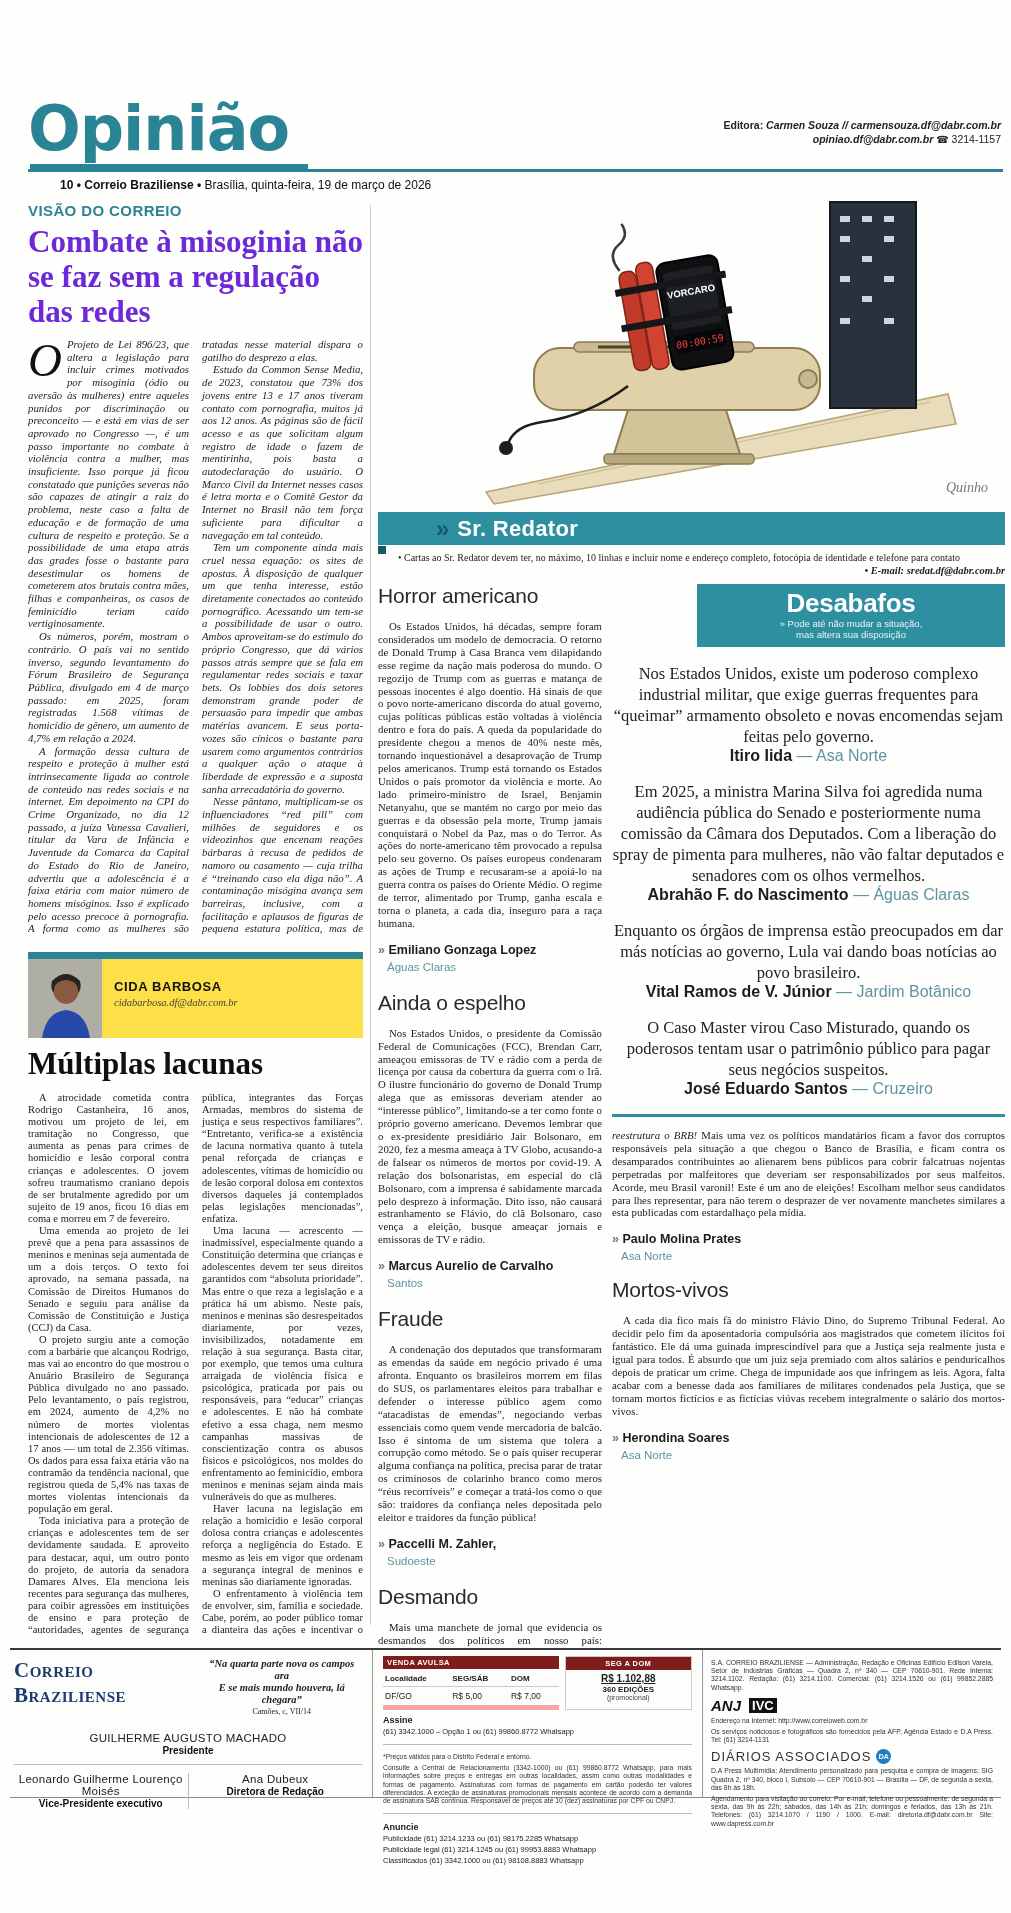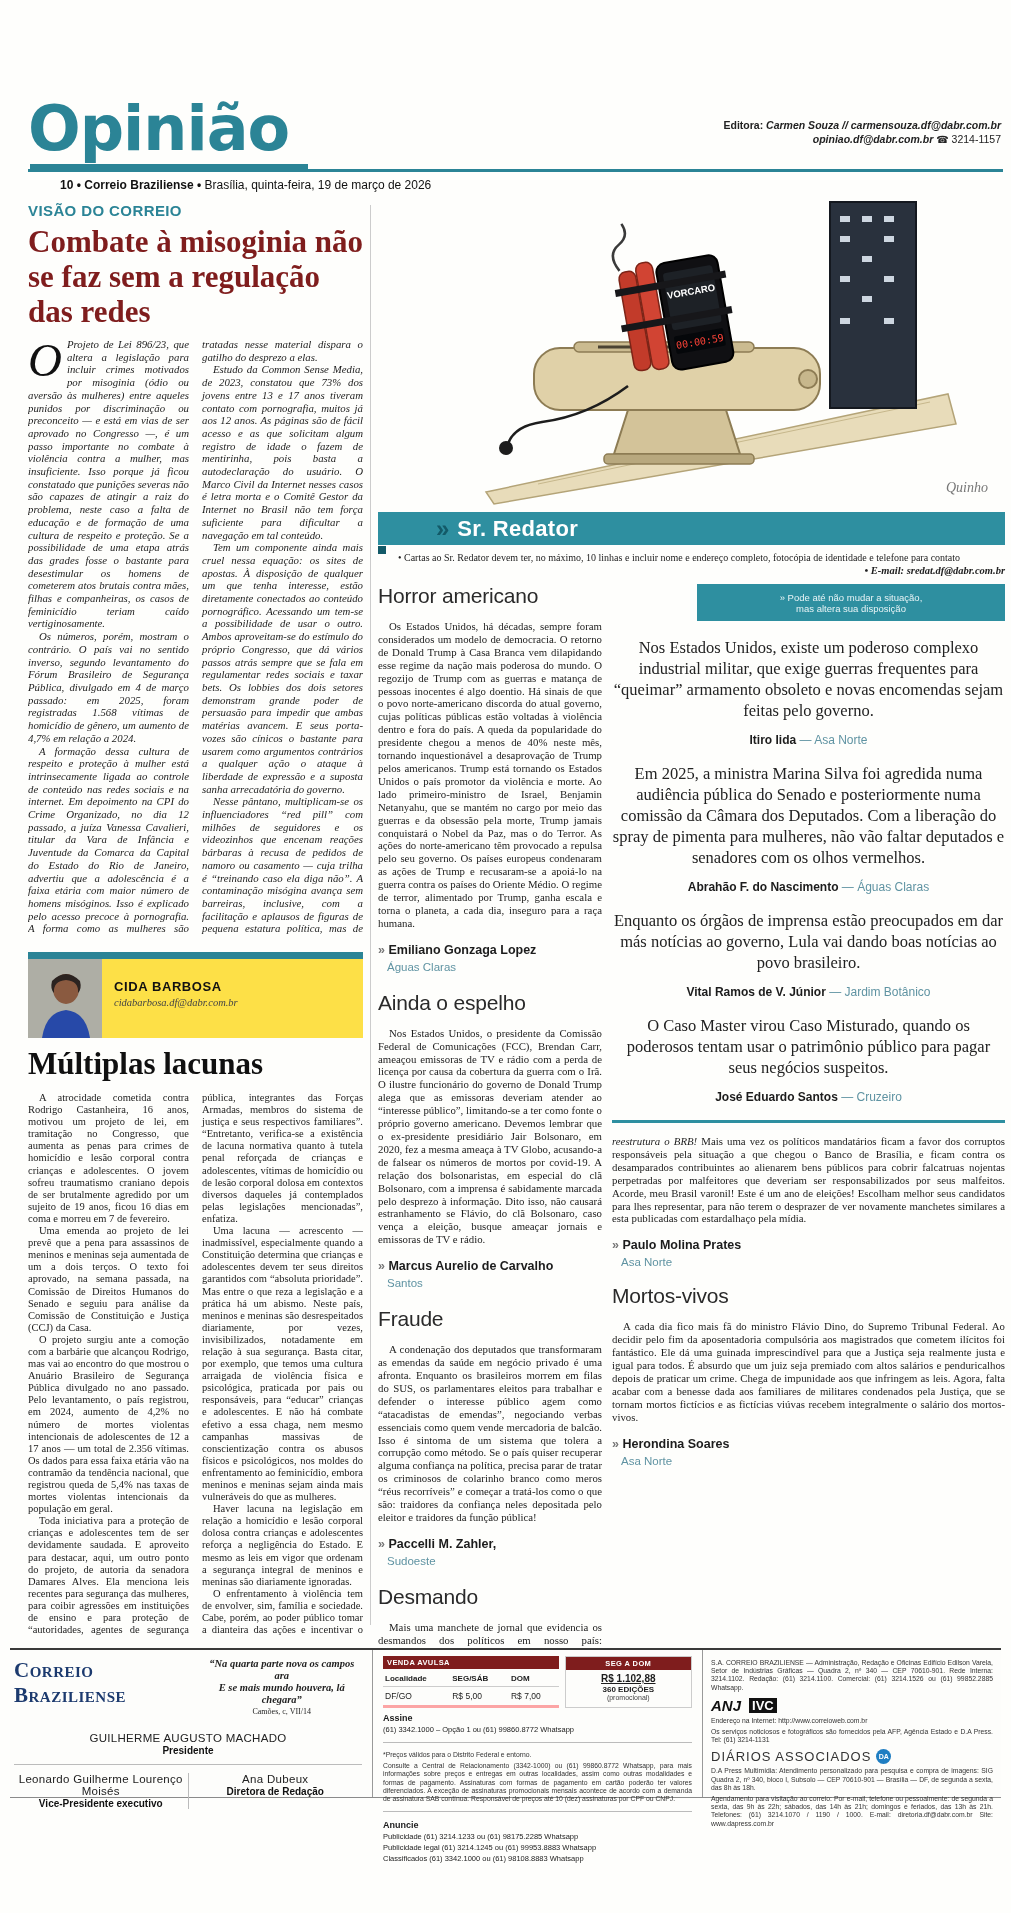--- a/index.html
+++ b/index.html
@@ -16,21 +16,21 @@
   .editor-info .lbl { font-weight:bold; }
   .editor-info .em { font-style:italic; font-weight:bold; }
   .phone-icon { font-size:10px; color:#222; }
   .folio { position:absolute; left:60px; top:178px; font-family:"Liberation Sans", sans-serif; font-size:12px; color:#111; }
   .folio .b { font-weight:bold; }
 
   
   .kicker { position:absolute; left:28px; top:202px; font-family:"Liberation Sans", sans-serif;
     font-weight:bold; font-size:15px; letter-spacing:.4px; color:#2b8496; }
   .headline-1 { position:absolute; left:28px; top:224px; width:340px; font-weight:bold;
-    font-size:31px; line-height:35px; color:#7f1d1d; font-family:"Liberation Serif", serif; }
+    font-size:31px; line-height:35px; color:#6d28d9; font-family:"Liberation Serif", serif; }
   .edit-body { position:absolute; left:28px; top:338px; width:335px; height:612px; overflow:hidden;
     column-count:2; column-gap:13px; font-size:10.8px; line-height:12.7px; text-align:justify; hyphens:auto;font-style:italic; }
   .edit-body p, .art2-body p { text-indent:11px; }
   .edit-body p:first-child { text-indent:0; }
   .edit-body p:first-child::first-letter { float:left; font-size:47px; line-height:38px;
     padding:3px 5px 0 0; font-family:"Liberation Serif", serif; color:#111; }
 
   .byline-card { position:absolute; left:28px; top:952px; width:335px; height:86px; background:#fde047; }
   .byline-bar { height:7px; background:#2b8496; }
   .byline-inner { display:flex; height:79px; }
@@ -71,21 +71,21 @@
   .it { font-style:italic; }
 
   
   .right-col { position:absolute; left:612px; top:584px; width:393px; }
   .desabafos-box { margin-left:85px; width:308px; background:#2e8fa0; text-align:center;
     padding:6px 4px 7px; font-family:"Liberation Sans", sans-serif; }
   .desabafos-title { color:#ffffff; font-weight:bold; font-size:26px; letter-spacing:-.3px; line-height:26px; }
   .desabafos-sub { color:#e8f4f6; font-size:9.5px; line-height:11px; margin-top:2px; }
   .desabafo-item { text-align:center; margin-top:16px; }
   .desabafo-text { font-size:16.5px; line-height:21px; color:#222; }
-  .desabafo-author { margin-top:12px; font-family:"Liberation Sans", sans-serif; font-size:12px; }
+  .desabafo-author { margin-top:0; font-family:"Liberation Sans", sans-serif; font-size:16px; }
   .desabafo-author .name { font-weight:bold; color:#1c1c1c; }
   .desabafo-author .loc { color:#5f93a2; }
   .teal-rule { height:3px; background:#2e8fa0; margin:16px 0 12px; }
   .cont-body { font-size:10.8px; line-height:12.9px; text-align:justify; hyphens:auto; }
   .rc-letter-body { font-size:10.8px; line-height:12.9px; text-align:justify; text-indent:11px; hyphens:auto; }
   .right-col .letter-title { margin:16px 0 12px; }
 
   
   .footer { position:absolute; left:10px; top:1648px; width:991px; height:150px;
     border-top:2px solid #3a3a3a; border-bottom:1px solid #8a8a8a; display:flex;
@@ -106,21 +106,21 @@
   .f-two { display:flex; }
   .f-two > div { flex:1; text-align:center; }
   .f-two .mid { width:1px; flex:none; background:#bbb; }
 
   .sales-row { display:flex; gap:6px; }
   .sales-table { flex:1.4; font-size:8.5px; }
   .sales-table .bar, .sub-box .bar { background:#7f1d1d; color:#fff; font-weight:bold; font-size:7.5px;
     padding:2px 4px; letter-spacing:.4px; }
   .sales-table table { width:100%; border-collapse:collapse; margin-top:2px; }
   .sales-table th { text-align:left; font-size:8px; border-bottom:1px solid #ccc; padding:3px 2px; }
-  .sales-table td { font-size:8.5px; padding:4px 2px; border-bottom:3px solid #fca5a5; }
+  .sales-table td { font-size:8.5px; padding:4px 2px; border-bottom:5px solid #fca5a5; }
   .sub-box { flex:1; border:1px solid #ccc; text-align:center; font-size:8px; }
   .sub-box .price { font-weight:bold; font-size:10px; padding:3px 0 1px;text-decoration:underline; }
   .sub-box .eds { font-weight:bold; font-size:8px; }
   .sub-box .note { font-size:7px; color:#444; padding-bottom:2px; }
   .f-label { font-weight:bold; font-size:9px; margin-top:5px; }
   .f-small { font-size:7.5px; line-height:9px; color:#222; margin-top:2px; }
   .f-tiny { font-size:6.8px; line-height:8.2px; color:#333; margin-top:3px; text-align:justify; }
   .logos-row { display:flex; align-items:center; gap:8px; margin:5px 0 3px; }
   .anj { font-weight:bold; font-style:italic; font-size:15px; color:#111; }
   .ivc { font-weight:bold; font-size:13px; color:#fff; background:#111; padding:0 3px; }
@@ -272,20 +272,21 @@
       <span class="name">Paccelli M. Zahler,</span>
       <span class="loc">Sudoeste</span>
     </div>
 
     <h3 class="letter-title">Desmando</h3>
     <p class="letter-body"><span>Mais uma manchete de jornal que evidencia os desmandos dos políticos em nosso país: </span><span class="it">Sancionada a lei que</span></p>
   </div>
 
   <div class="right-col">
     <div class="desabafos-box">
+      <div class="desabafos-title">Desabafos</div>
       <div class="desabafos-sub">
         <div>» Pode até não mudar a situação,</div>
         <div>mas altera sua disposição</div>
       </div>
     </div>
 
     <div>
         <div class="desabafo-item">
         <div class="desabafo-text">Nos Estados Unidos, existe um poderoso complexo industrial militar, que exige guerras frequentes para “queimar” armamento obsoleto e novas encomendas sejam feitas pelo governo.</div>
         <div class="desabafo-author">

